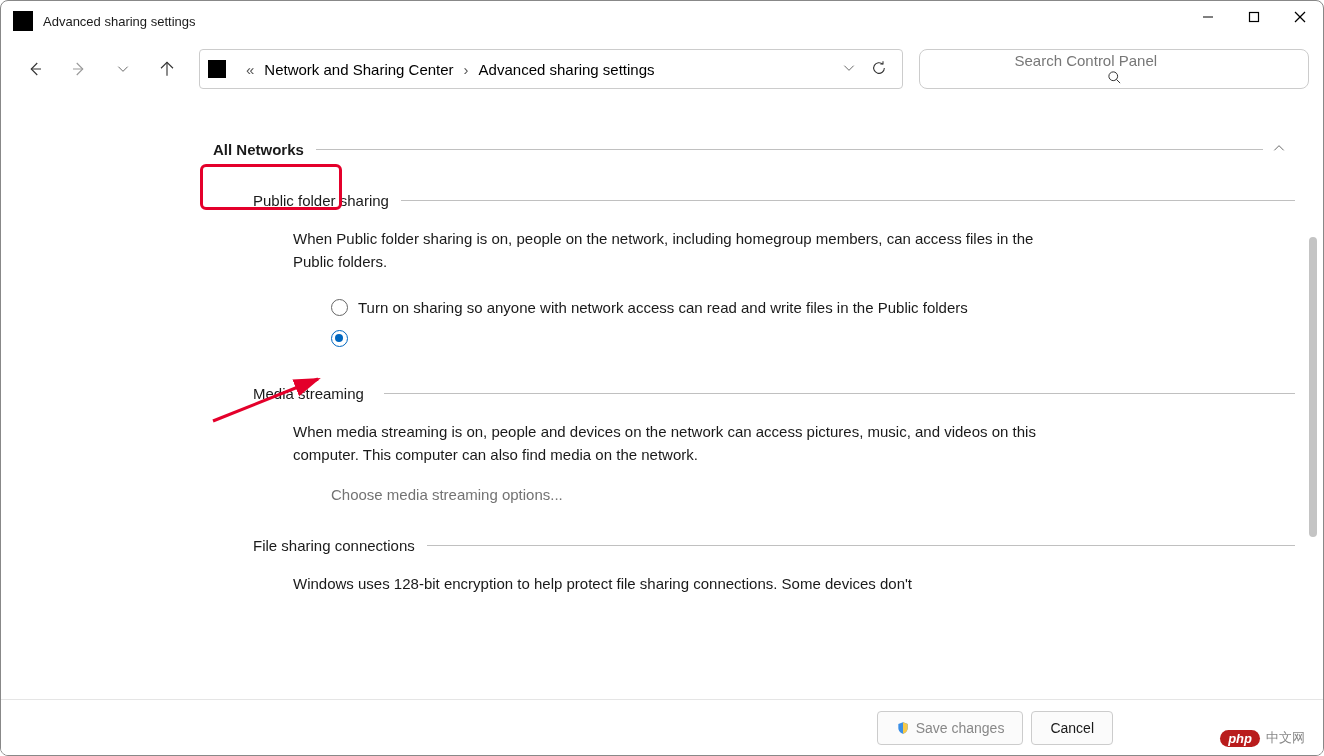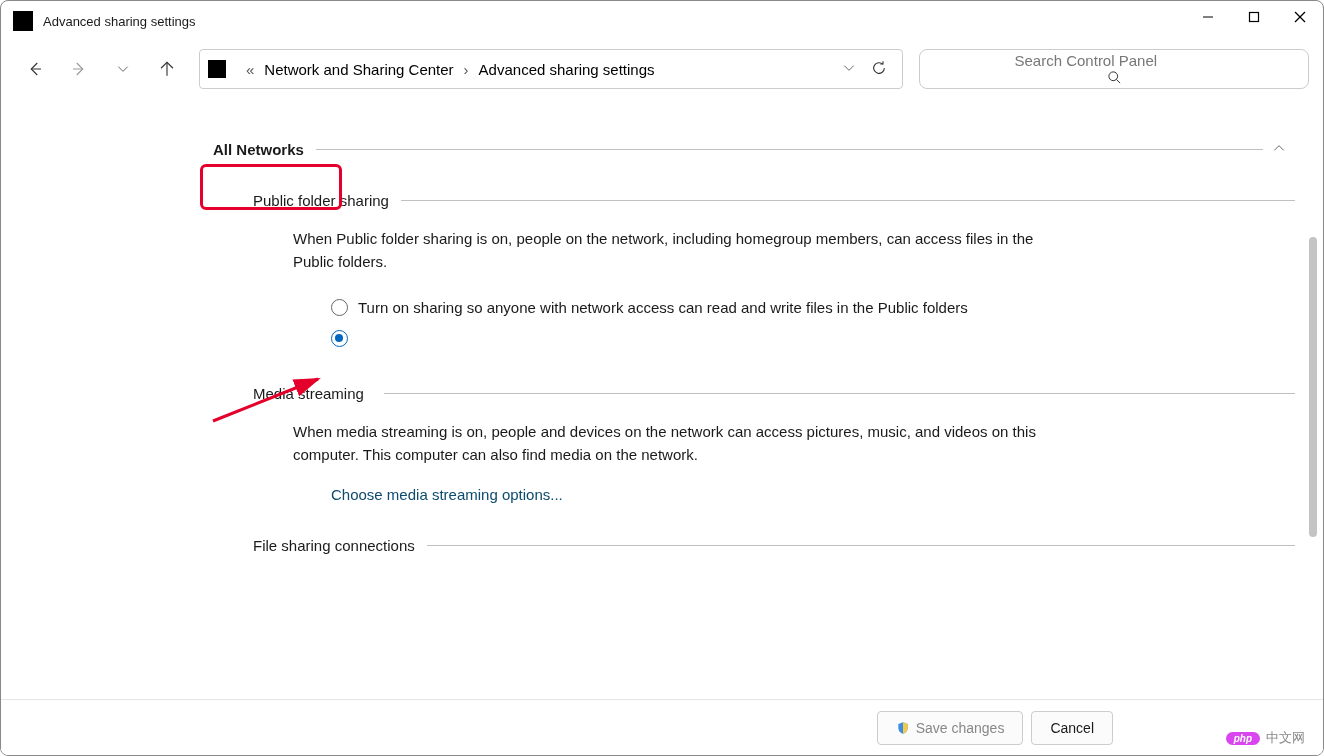--- a/index.html
+++ b/index.html
@@ -149,21 +149,21 @@
     border-color:#0067c0;
   }
   .radio.selected::after {
     content:"";
     position:absolute; left:3px; top:3px;
     width:8px; height:8px; border-radius:50%;
     background:#0067c0;
   }
   .radio-label { line-height:1.55; }
   .link {
-    color:#0c4a6e;
+    color:#737373;
     margin-left:118px;
     margin-top:20px;
     display:inline-block;
   }
   .bottom-bar {
     position:absolute;
     left:0; right:0; bottom:0;
     height: 56px;
     border-top:1px solid #e5e5e5;
     display:flex;
@@ -209,25 +209,25 @@
   }
   .watermark {
     position:absolute;
     right: 18px; bottom: 8px;
     display:flex; align-items:center;
     gap:6px;
     color:#888;
     font-size:13px;
   }
   .watermark .badge {
-    background:#d946ef; color:#fff;
+    background:#b91c1c; color:#fff;
     font-weight:bold; font-style:italic;
     padding: 1px 8px;
     border-radius:10px;
-    font-size:10px;
+    font-size:13px;
   }
 </style>
 </head>
 <body>
 
 <div class="titlebar">
   <div class="app-icon"></div>
   <div class="title">Advanced sharing settings</div>
 </div>
 <div class="win-controls">
@@ -341,20 +341,21 @@
     <span class="line"></span>
   </div>
   <div class="desc">When media streaming is on, people and devices on the network can access pictures, music, and videos on this computer. This computer can also find media on the network.</div>
   <a class="link">Choose media streaming options...</a>
 
   
   <div class="subhead" style="margin-top:34px;">
     <span class="label">File sharing connections</span>
     <span class="line"></span>
   </div>
+  <div class="desc">Windows uses 128-bit encryption to help protect file sharing connections. Some devices don't</div>
 
 </div>
 
 <div class="highlight-box"></div>
 
 <svg class="arrow-svg" width="120" height="70">
   <defs>
     <marker id="ah" markerWidth="10" markerHeight="10" refX="8" refY="3" orient="auto">
       <path d="M0,0 L9,3 L0,6 Z" fill="#e4002b"></path>
     </marker>

